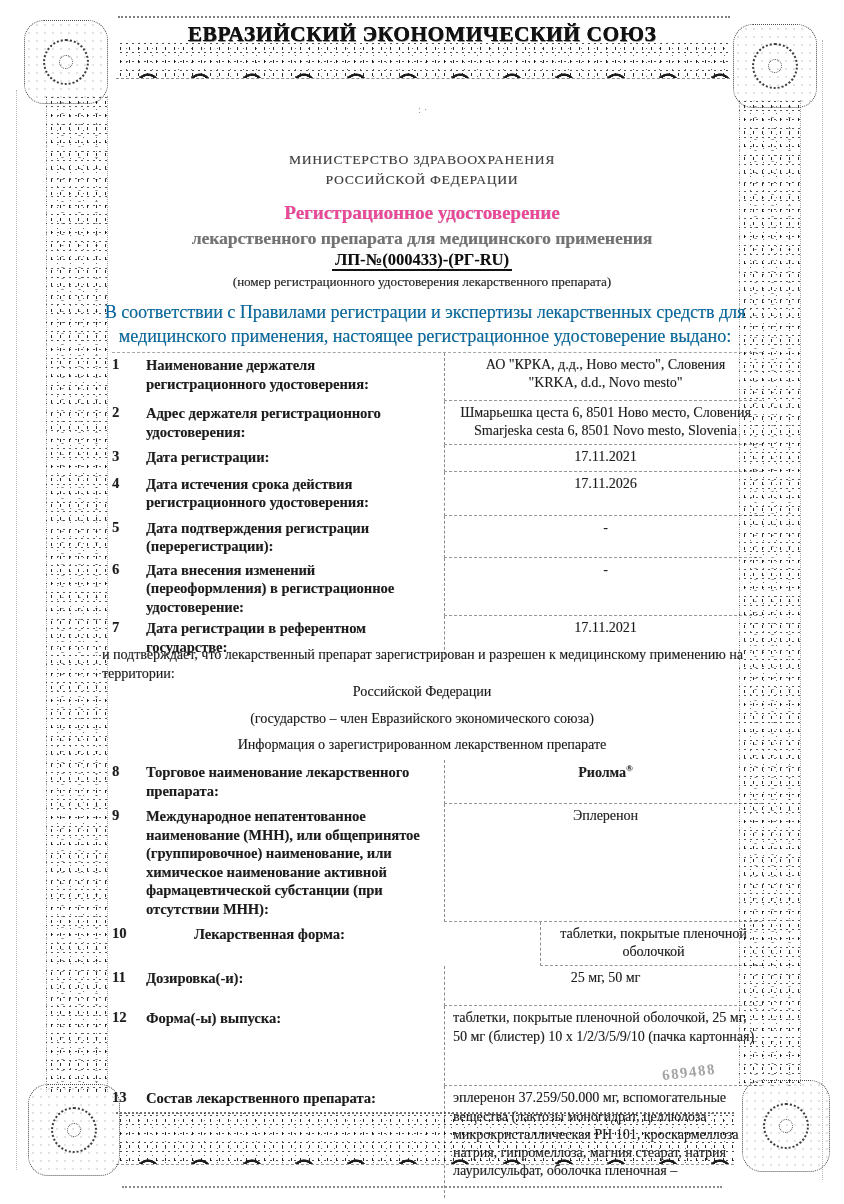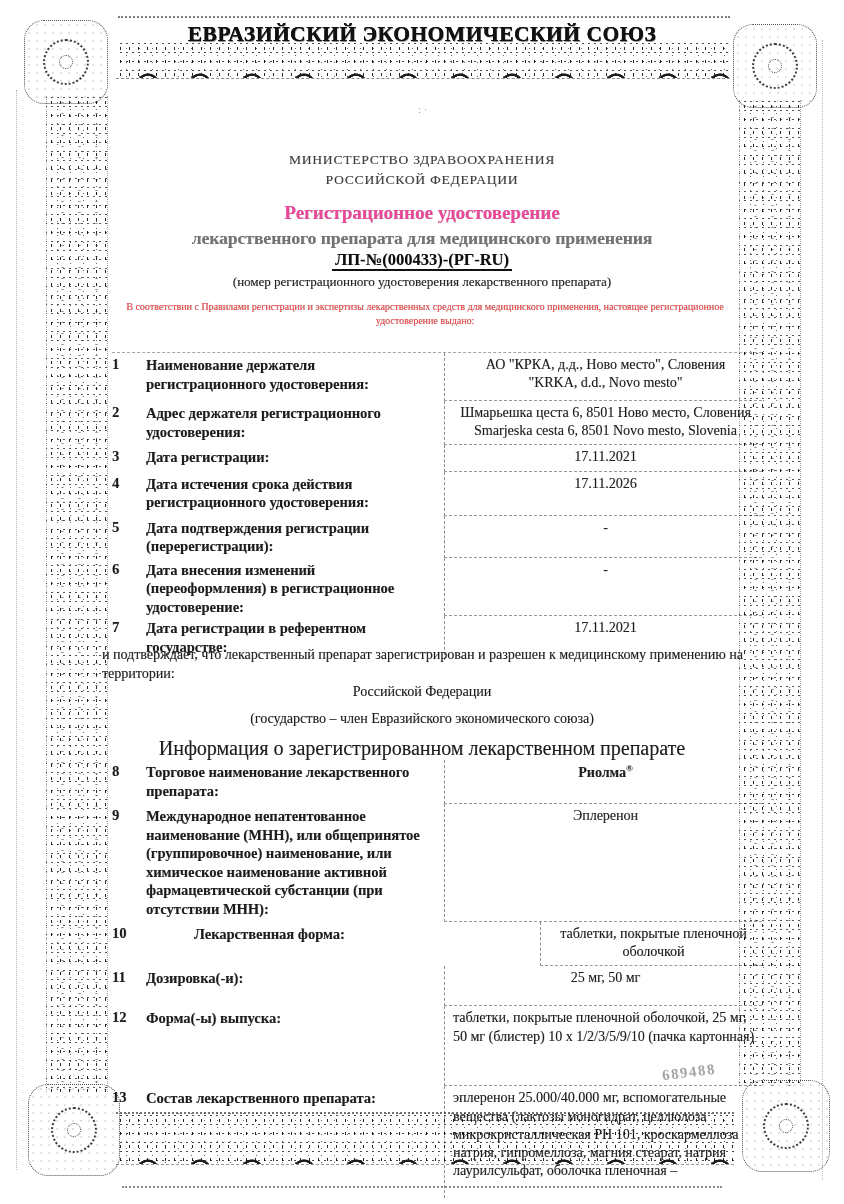--- a/index.html
+++ b/index.html
@@ -48,25 +48,25 @@
   .center{text-align:center;}
   .eaeu{left:112px;top:22px;width:620px;font-weight:bold;font-size:21.5px;letter-spacing:0.5px;color:#111;
         text-shadow:0 0 0.6px #000, 0.6px 0.6px 0 rgba(0,0,0,0.45);}
   .emblem-trace{left:418px;top:96px;width:12px;color:rgba(70,70,70,0.55);font-size:11px;line-height:2.4;}
   .ministry{left:112px;top:150px;width:620px;font-size:13.5px;letter-spacing:0.8px;color:#3f3f3f;line-height:1.45;}
   .title1{left:102px;top:202px;width:640px;font-weight:bold;font-size:19px;color:#ec4899;}
   .title2{left:92px;top:228px;width:660px;font-weight:bold;font-size:17.5px;color:#737373;}
   .regnum{left:102px;top:250px;width:640px;font-weight:bold;font-size:16.5px;color:#0e0e0e;}
   .regnum span{border-bottom:2px solid #111;padding:0 3px;}
   .regcap{left:102px;top:274px;width:640px;font-size:13px;color:#222;}
-  .intro{left:100px;top:300px;width:650px;font-size:10px;line-height:1.35;color:#ef4444;}
+  .intro{left:100px;top:300px;width:650px;font-size:18px;line-height:1.35;color:#0369a1;}
   .confirm{left:102px;top:646px;width:660px;font-size:14px;line-height:1.35;text-align:left;}
   .territory{left:102px;top:684px;width:640px;font-size:14px;}
   .terrcap{left:102px;top:711px;width:640px;font-size:14px;}
-  .infohead{left:102px;top:737px;width:640px;font-size:20px;}
+  .infohead{left:102px;top:737px;width:640px;font-size:14px;}
 
   
   .dtable{position:absolute;z-index:3;left:112px;width:650px;border-top:1px dashed rgba(0,0,0,0.35);}
   .t1{top:352px;}
   .t2{top:760px;border-top:none;}
   .trow{display:flex;align-items:stretch;}
   .tnum{flex:0 0 34px;font-weight:bold;font-size:14.5px;padding-top:3px;}
   .tlabel{flex:0 0 298px;font-weight:bold;font-size:14.5px;line-height:1.28;padding-top:3px;padding-right:8px;box-sizing:border-box;}
   .tvalue{flex:1 1 auto;border-left:1.5px dashed rgba(0,0,0,0.45);border-bottom:1px dashed rgba(0,0,0,0.4);
           font-size:14px;line-height:1.3;padding:3px 4px 4px 8px;box-sizing:border-box;}
@@ -200,19 +200,19 @@
       <div class="tvalue centered g">25 мг, 50 мг</div>
     </div>
     <div class="trow r12">
       <div class="tnum g">12</div>
       <div class="tlabel g">Форма(-ы) выпуска:</div>
       <div class="tvalue g">таблетки, покрытые пленочной оболочкой, 25 мг, 50 мг (блистер) 10 х 1/2/3/5/9/10 (пачка картонная)</div>
     </div>
     <div class="trow r13 last">
       <div class="tnum g">13</div>
       <div class="tlabel g">Состав лекарственного препарата:</div>
-      <div class="tvalue g">эплеренон 25.000/40.000 мг, вспомогательные вещества (лактозы моногидрат, целлюлоза микрокристаллическая PH 101, кроскармеллоза натрия, гипромеллоза, магния стеарат, натрия лаурилсульфат, оболочка пленочная –</div>
+      <div class="tvalue g">эплеренон 37.259/50.000 мг, вспомогательные вещества (лактозы моногидрат, целлюлоза микрокристаллическая PH 101, кроскармеллоза натрия, гипромеллоза, магния стеарат, натрия лаурилсульфат, оболочка пленочная –</div>
     </div>
   </div>
 
   <div class="serial">689488</div>
 
 </div>
 
 </body></html>

